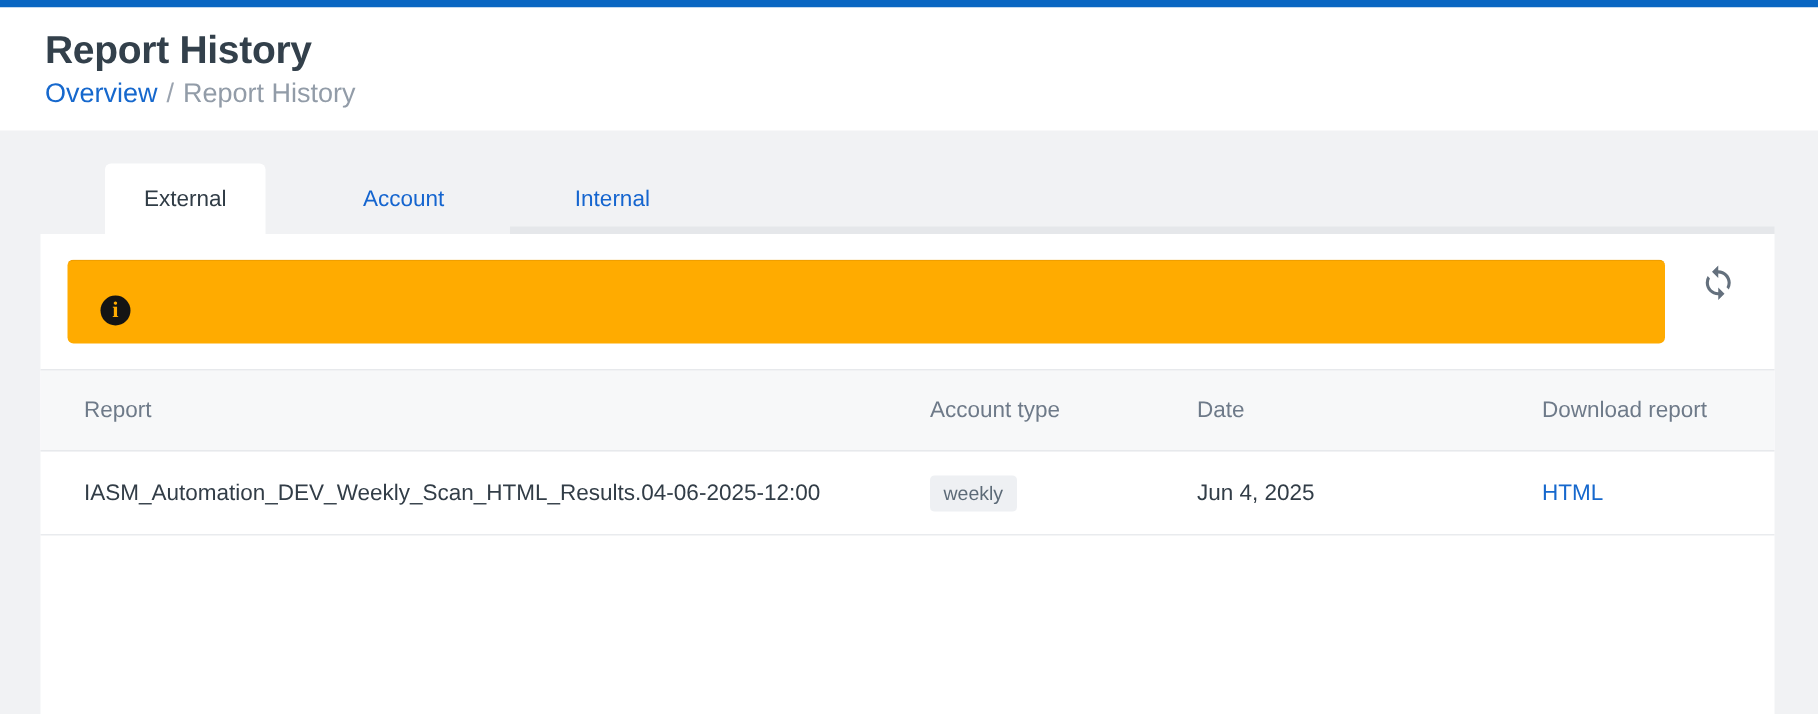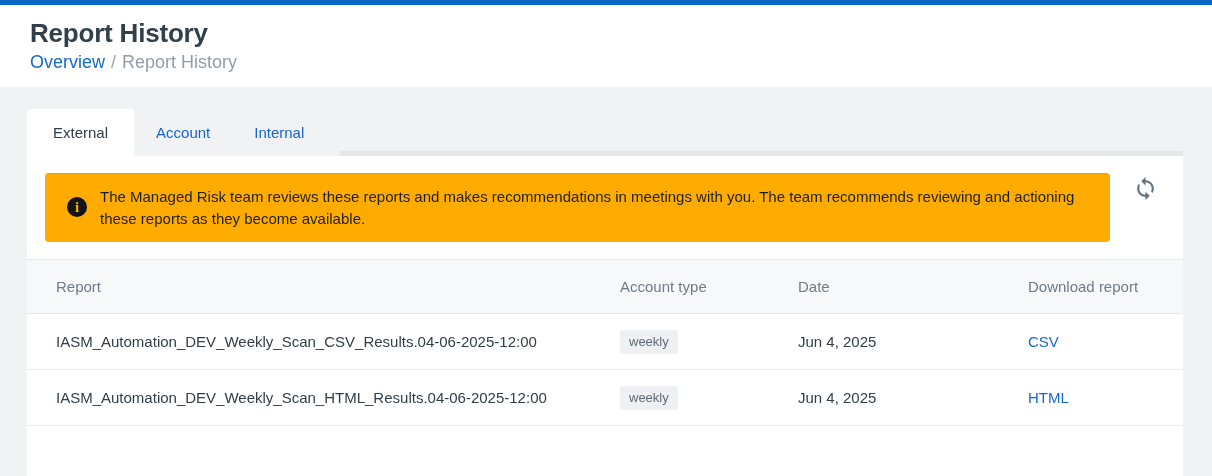--- a/index.html
+++ b/index.html
@@ -28,21 +28,21 @@
   .page-body {
     background: #f1f2f4;
     height: 390px;
     padding: 22px 29px 0 27px;
   }
 
   
   .tabs-row { position: relative; height: 47px; display: flex; align-items: stretch; }
   .tab {
     font-size: 15px; line-height: 47px; padding: 0 22px;
-    color: #1565cf; cursor: pointer; white-space: nowrap;
+    color: #1565cf; cursor: pointer; white-space: nowrap; margin-left: 43px;
   }
   .tab.active {
     background: #ffffff; color: #303c46;
     padding: 0 26px; border-radius: 4px 4px 0 0;
   }
   .tab-row-shadow {
     position: absolute; left: 313px; right: 0; bottom: 0; height: 5px;
     background: #e5e7ea;
   }
 
@@ -116,21 +116,20 @@
     <div class="tab">Account</div>
     <div class="tab">Internal</div>
     <div class="tab-row-shadow"></div>
   </div>
 
   <section class="panel">
 
     <div class="panel-toolbar">
       <div class="banner">
         <span class="banner-icon">i</span>
-        <span class="banner-text">The Managed Risk team reviews these reports and makes recommendations in meetings with you. The team recommends reviewing and actioning these reports as they become available.</span>
       </div>
       <button class="refresh-btn" title="">
         <span>
           <svg width="25" height="25" viewBox="0 0 24 24" fill="#64707d" xmlns="http://www.w3.org/2000/svg">
             <path d="M12 4V1L8 5l4 4V6c3.31 0 6 2.69 6 6 0 1.01-.25 1.97-.7 2.8l1.46 1.46A7.93 7.93 0 0 0 20 12c0-4.42-3.58-8-8-8zm0 14c-3.31 0-6-2.69-6-6 0-1.01.25-1.97.7-2.8L5.24 7.74A7.93 7.93 0 0 0 4 12c0 4.42 3.58 8 8 8v3l4-4-4-4v3z"></path>
           </svg>
         </span>
       </button>
     </div>
 
@@ -144,26 +143,20 @@
       <thead>
         <tr>
           <th class="first">Report</th>
           <th>Account type</th>
           <th>Date</th>
           <th>Download report</th>
         </tr>
       </thead>
       <tbody>
         <tr>
-          <td class="first">IASM_Automation_DEV_Weekly_Scan_CSV_Results.04-06-2025-12:00</td>
-          <td><span class="badge">weekly</span></td>
-          <td>Jun 4, 2025</td>
-          <td><a href="#">CSV</a></td>
-        </tr>
-        <tr>
           <td class="first">IASM_Automation_DEV_Weekly_Scan_HTML_Results.04-06-2025-12:00</td>
           <td><span class="badge">weekly</span></td>
           <td>Jun 4, 2025</td>
           <td><a href="#">HTML</a></td>
         </tr>
       </tbody>
     </table>
 
   </section>
 </div>

